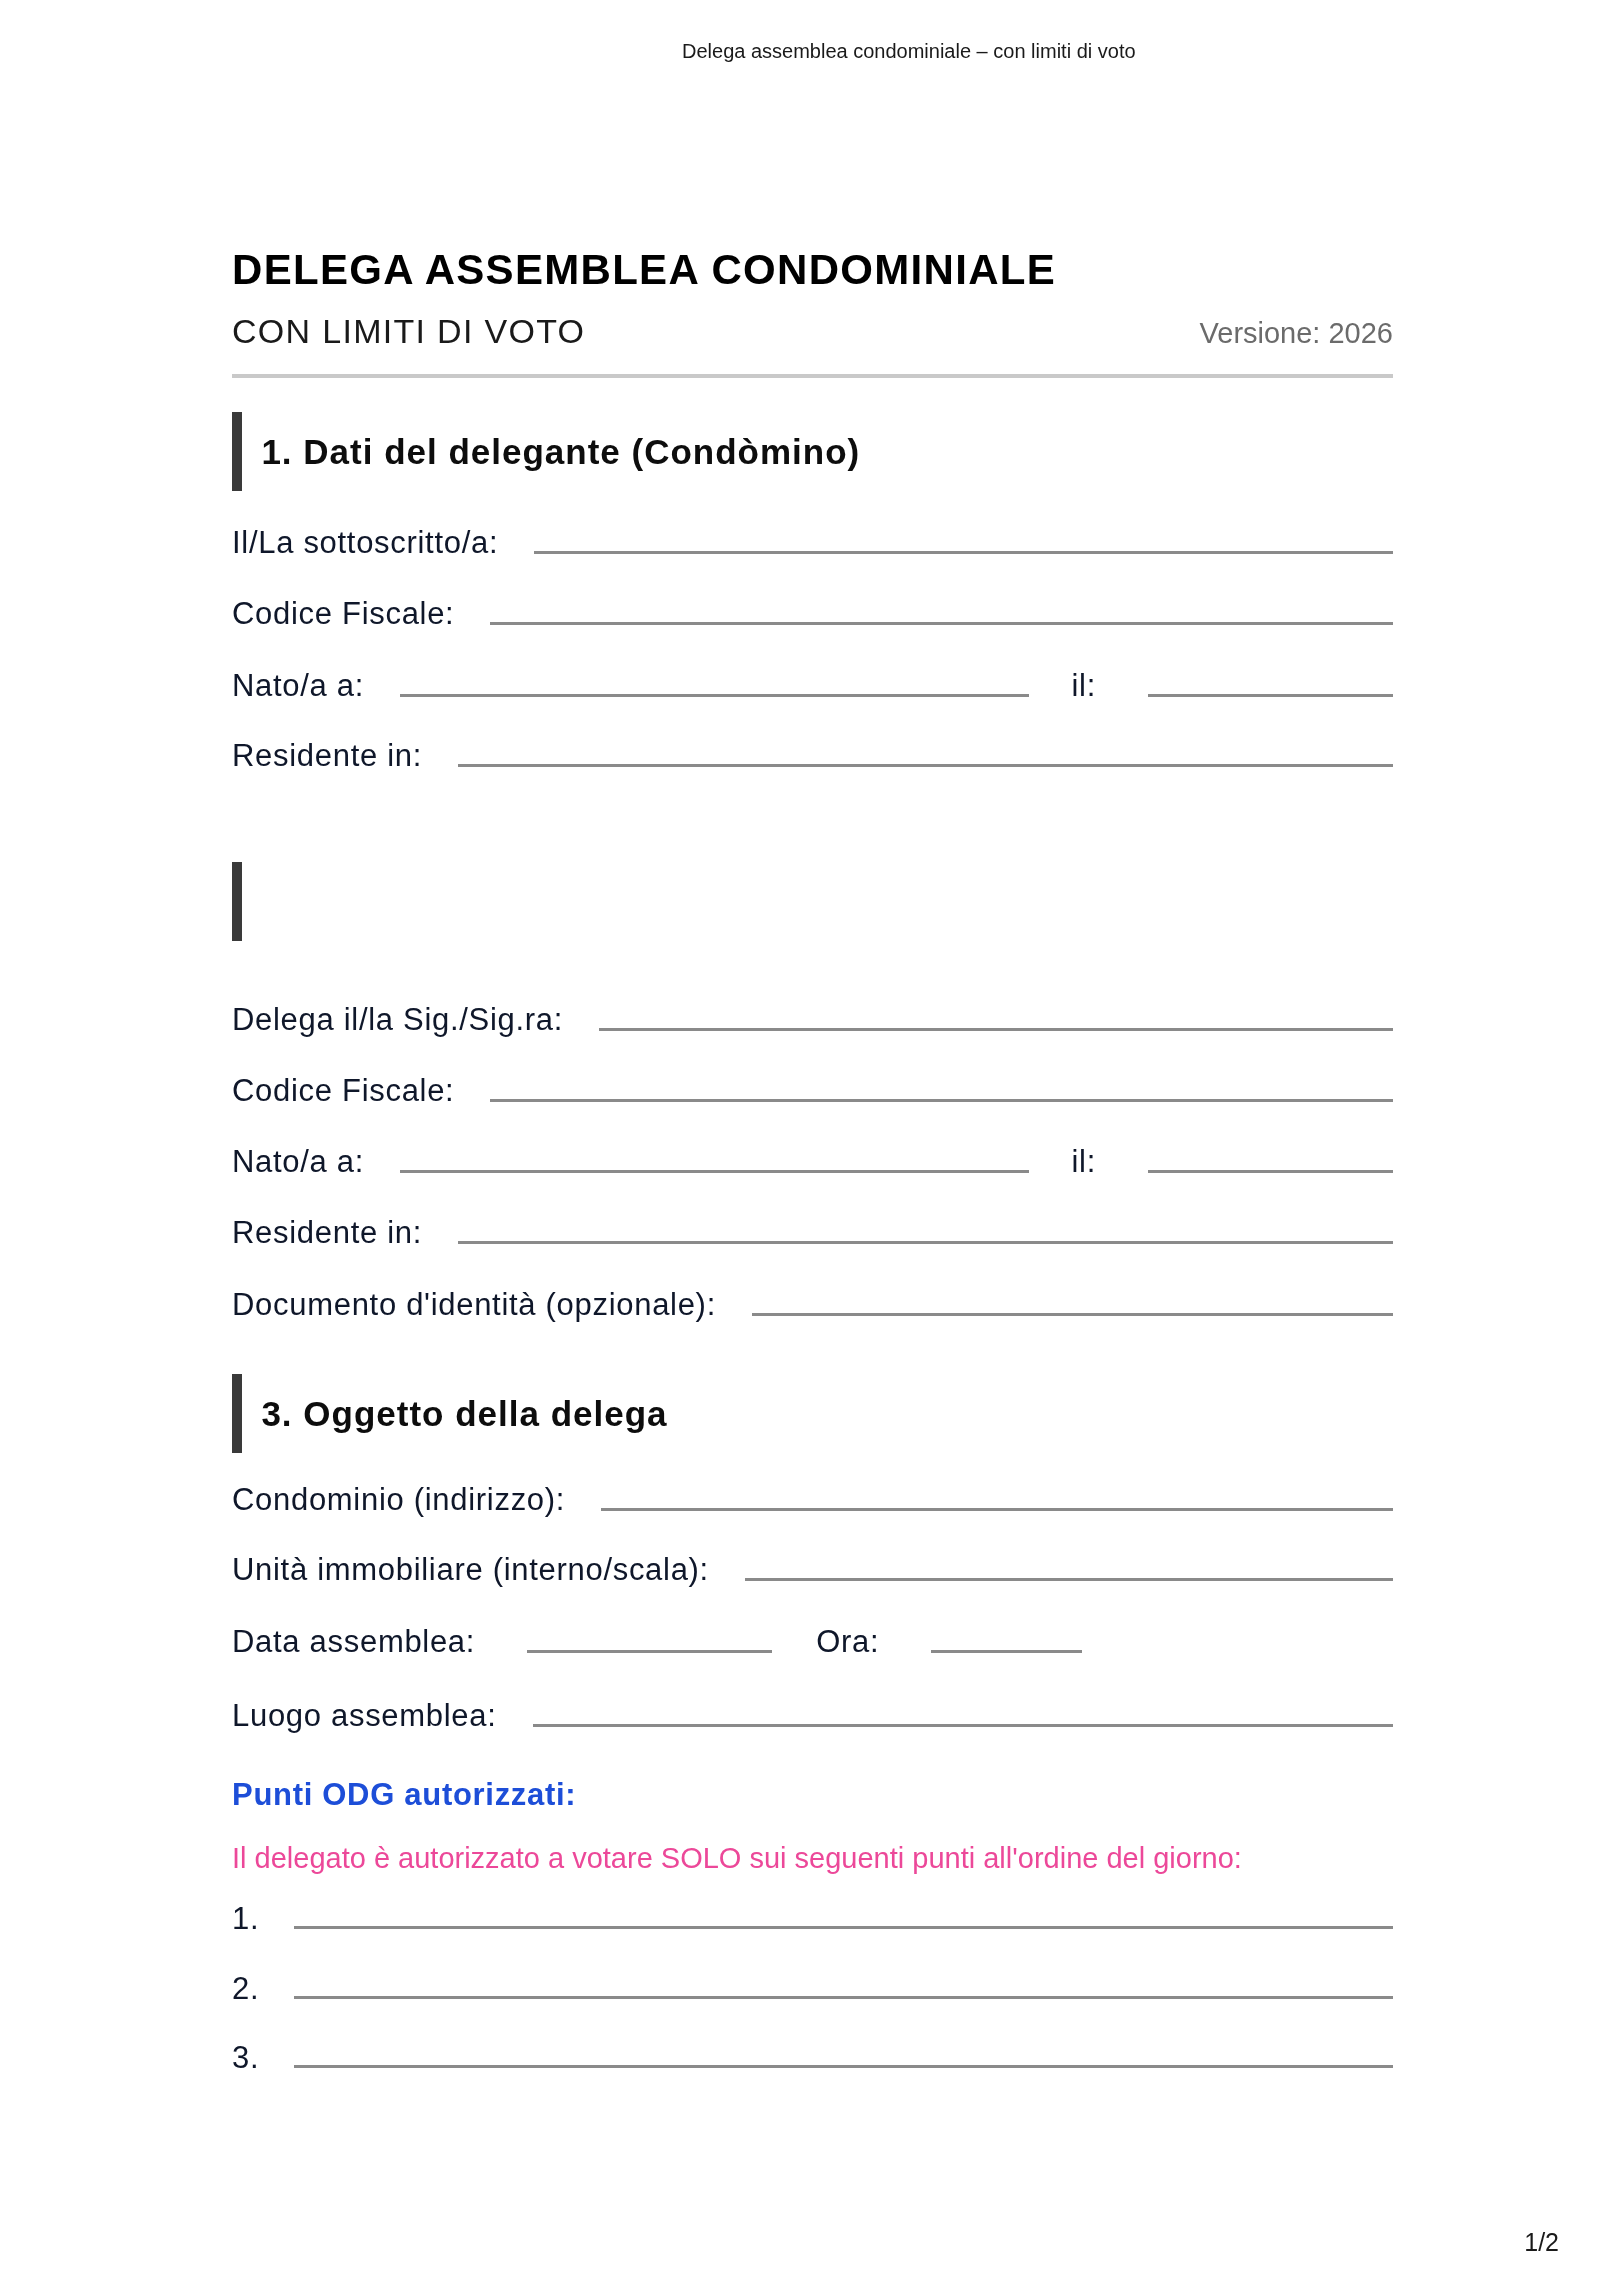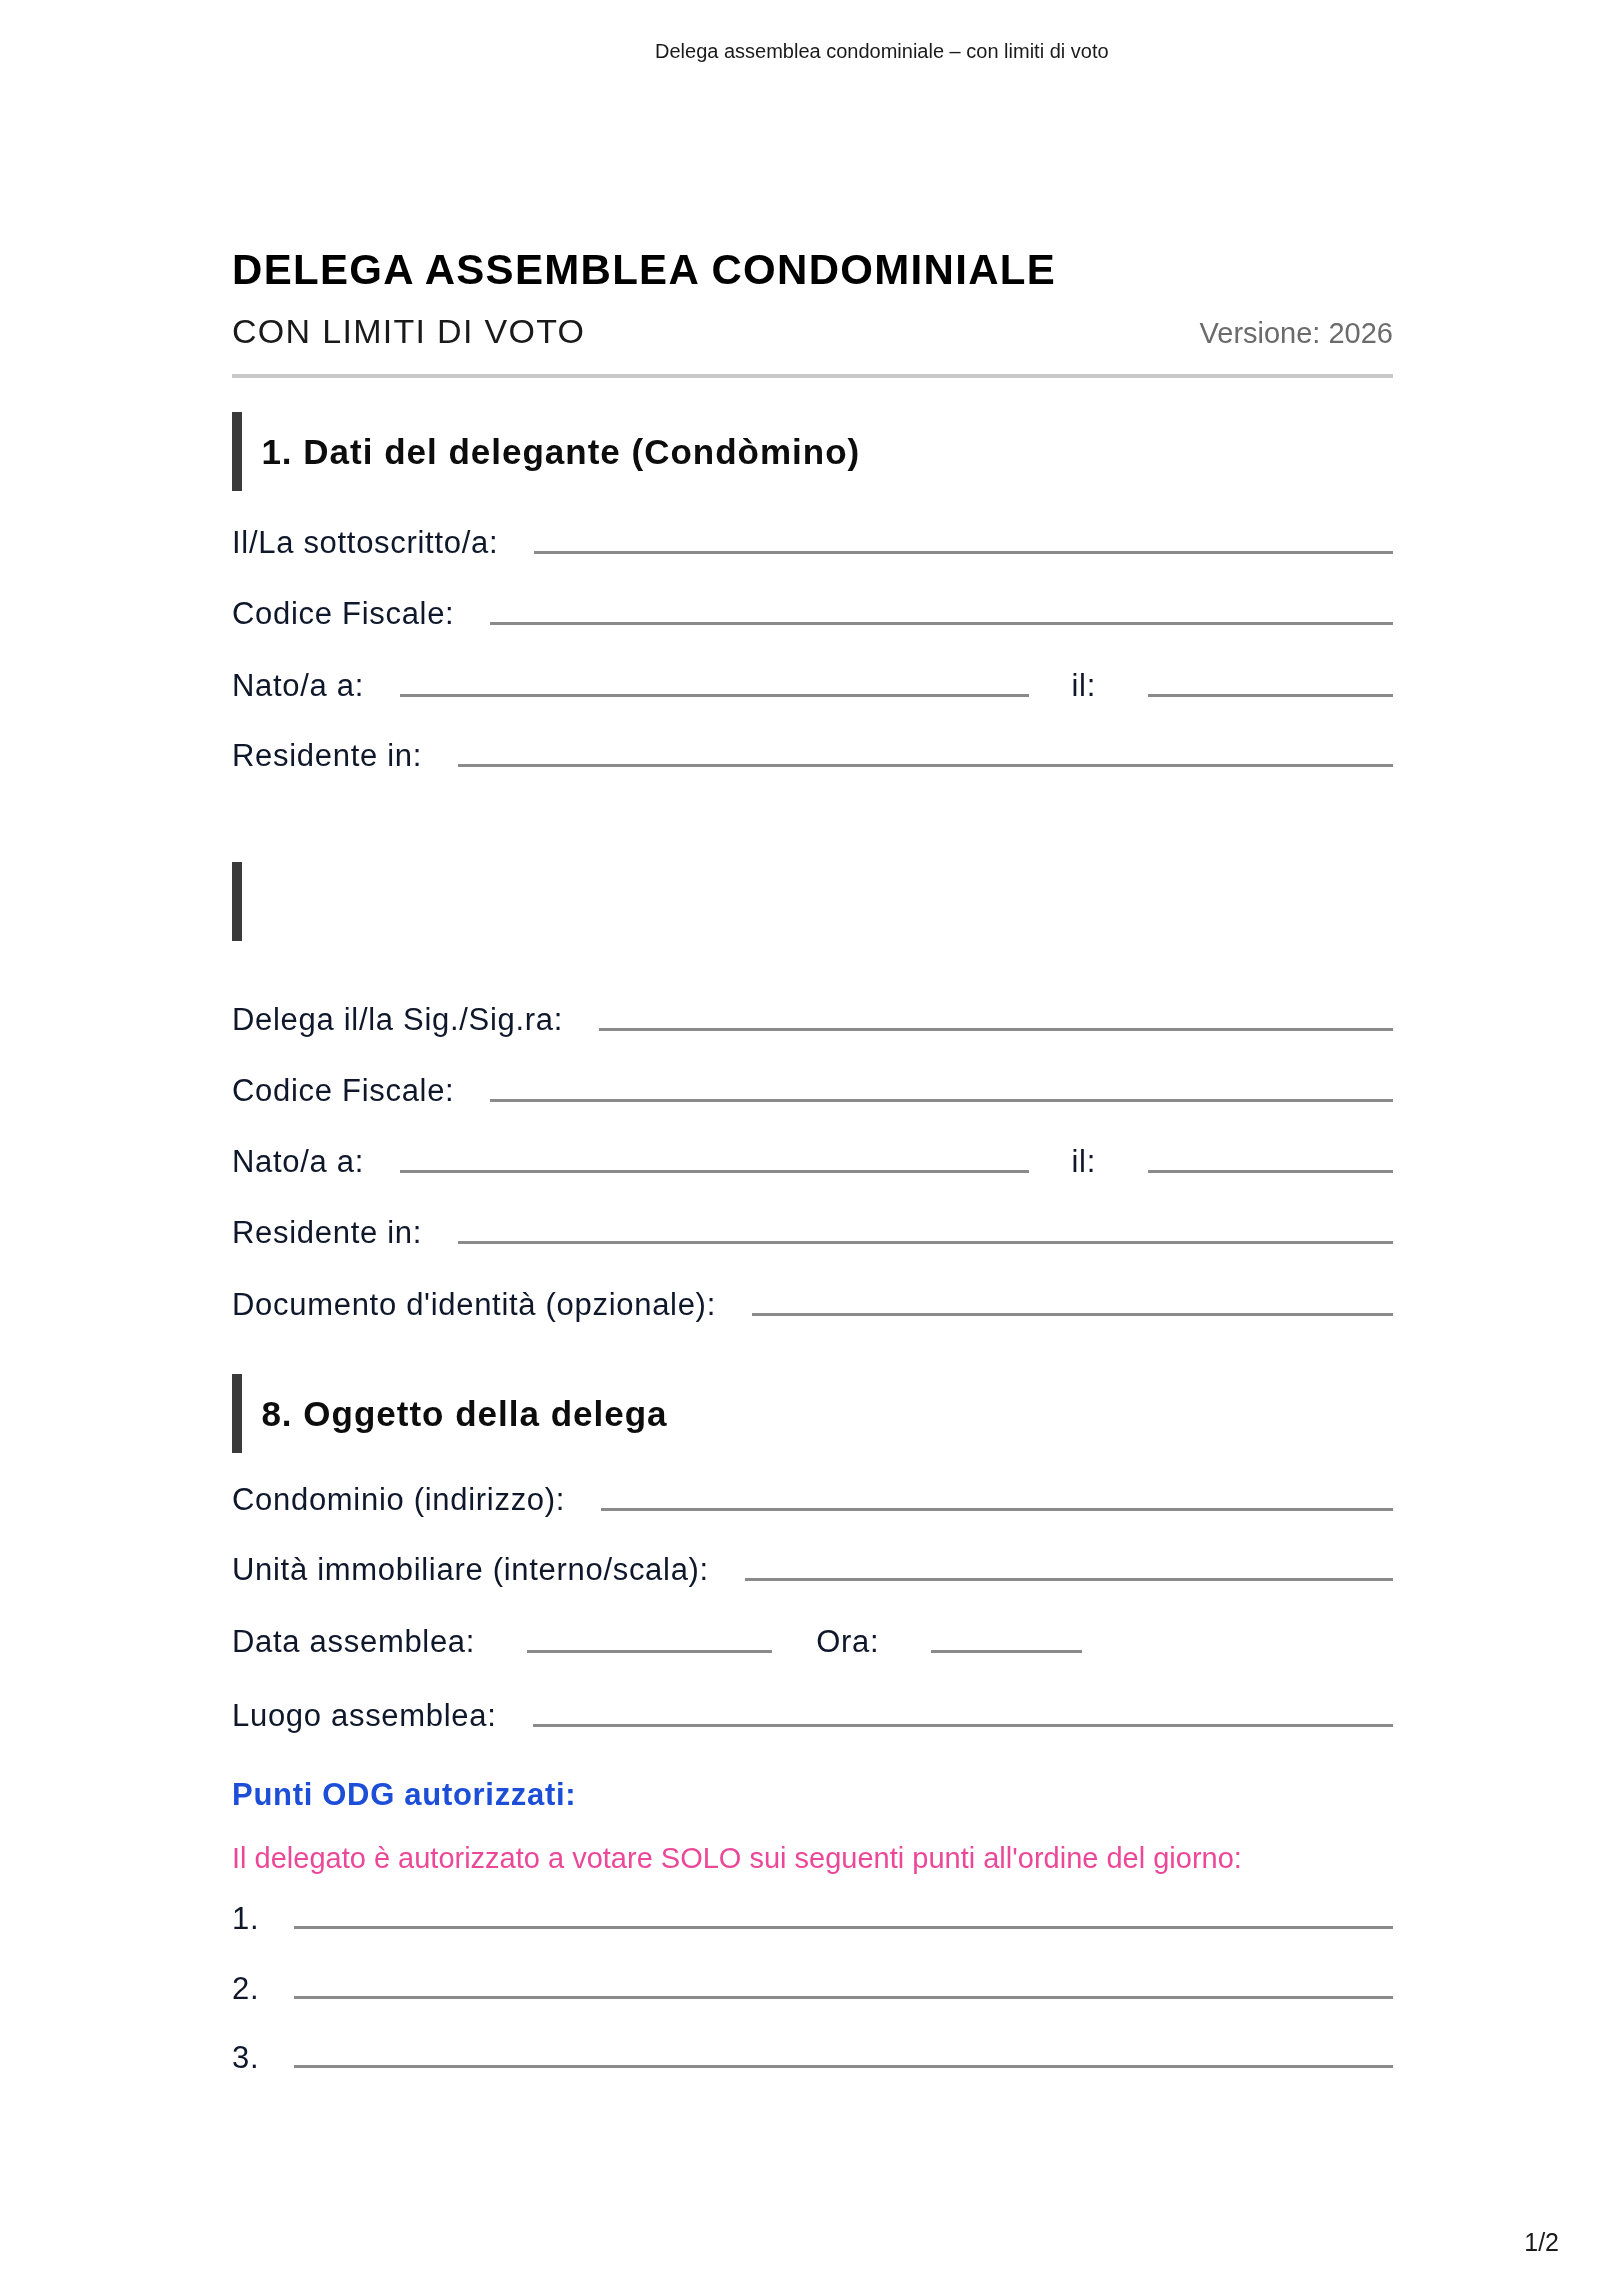--- a/index.html
+++ b/index.html
@@ -8,21 +8,21 @@
     width: 1622px;
     height: 2295px;
     background: #ffffff;
     overflow: hidden;
     font-family: "Liberation Sans", "DejaVu Sans", sans-serif;
     color: #111111;
   }
   .top-header {
     position: absolute;
     top: 39px;
-    left: 655px;
+    left: 682px;
     font-size: 20px;
     line-height: 25px;
     color: #1a1a1a;
     white-space: nowrap;
     text-align: right;
   }
   .doc-title {
     position: absolute;
     top: 247px;
     left: 232px;
@@ -225,21 +225,21 @@
     <div class="fline grow"></div>
   </div>
 
   <div class="field-row" style="top:1286px">
     <span class="field-label">Documento d'identità (opzionale):</span>
     <div class="fline grow"></div>
   </div>
 
   <div class="section-header" id="sec3-header">
     <div class="section-bar"></div>
-    <div class="section-title">8. Oggetto della delega</div>
+    <div class="section-title">3. Oggetto della delega</div>
   </div>
 
   <div class="field-row" style="top:1551px">
     <span class="field-label">Unità immobiliare (interno/scala):</span>
     <div class="fline grow"></div>
   </div>
 
   <div class="field-row" style="top:1481px">
     <span class="field-label">Condominio (indirizzo):</span>
     <div class="fline grow"></div>

